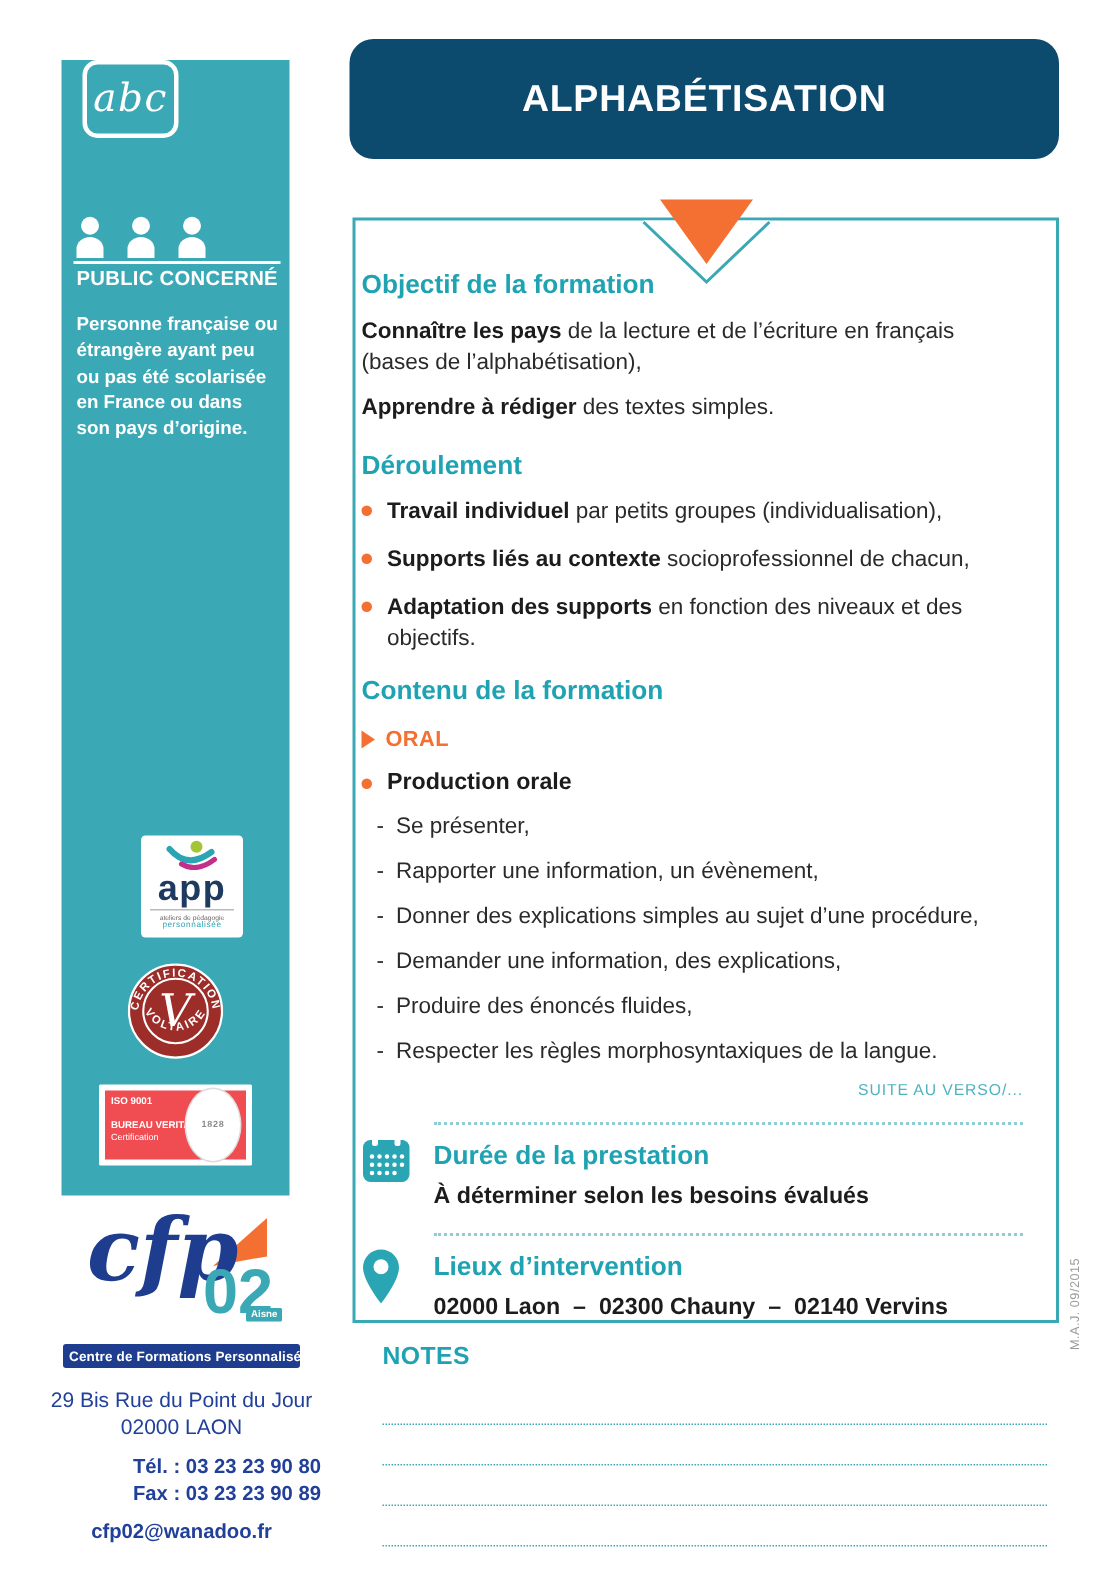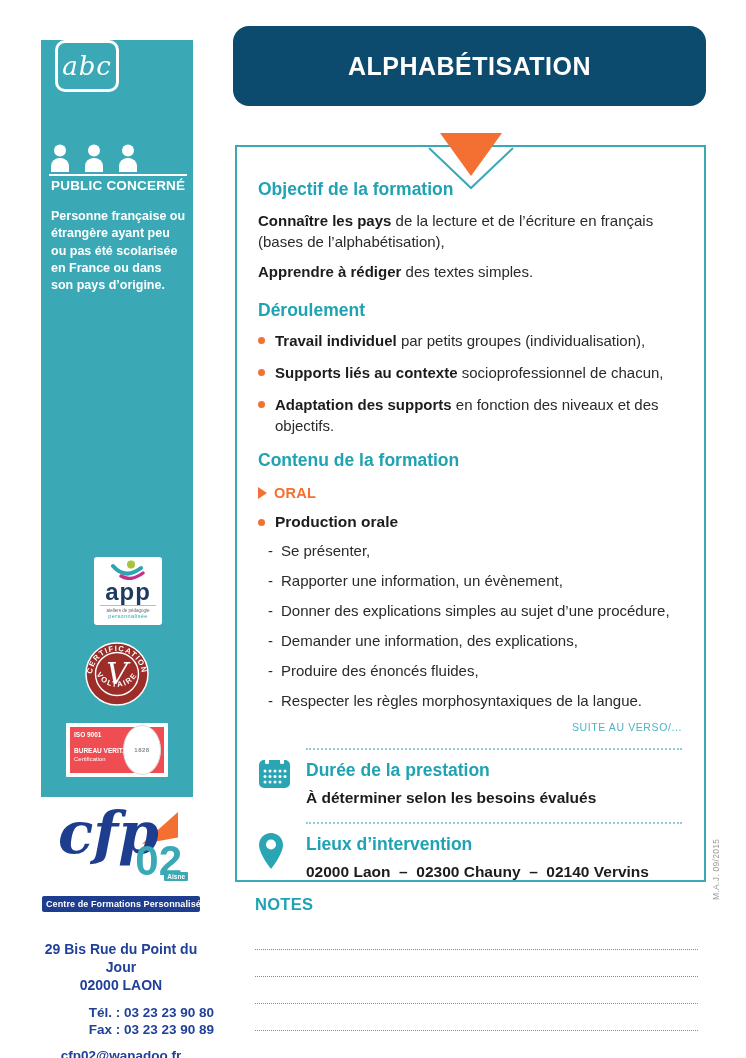--- a/index.html
+++ b/index.html
@@ -75,21 +75,21 @@
   .header-banner h1 {
     color:#fff; font-size:25px; letter-spacing:0.5px; font-weight:bold;
   }
 
   
   .main-box {
     position:absolute; left:235px; top:145px; width:471px; height:737px;
     border:2px solid #3aa9b5; background:#fff;
   }
   .notch-svg { position:absolute; top:-16px; left:50%; transform:translateX(-50%); z-index:2; }
-  .box-content { padding:32px 22px 0 21px; position:relative; z-index:1; }
+  .box-content { padding:32px 22px 0 4px; position:relative; z-index:1; }
 
   h2.teal { color:#1fa3b3; font-size:17.5px; font-weight:bold; margin-bottom:10px; }
   .para { font-size:15px; line-height:1.42; margin-bottom:8px; }
   .para .b, .b { font-weight:bold; color:#1c1c1c; }
   .mb16 { margin-bottom:18px; }
 
   ul.orange-bullets { list-style:none; margin-bottom:4px; }
   ul.orange-bullets > li {
     position:relative; padding-left:17px; font-size:15px; line-height:1.35;
     margin-bottom:12px;
@@ -153,21 +153,21 @@
   }
   .cfp-dept {
     position:absolute; right:0px; top:60px; background:#3aa9b5; color:#fff;
     font-size:6.5px; font-weight:bold; padding:1px 3px; border-radius:1px;
   }
   .cfp-banner {
     background:#1e3d8f; color:#fff; font-size:9px; font-weight:bold;
     padding:3px 4px; border-radius:2px; width:158px; margin:2px auto 0 auto;
     letter-spacing:0.1px; white-space:nowrap;
   }
-  .addr { font-weight:bold; font-size:14px; line-height:1.3; margin-top:28px; }
+  .addr { font-weight:normal; font-size:14px; line-height:1.3; margin-top:12px; }
   .telfax { font-weight:bold; font-size:13.5px; line-height:1.3; margin-top:9px;text-align:right; }
   .email { font-weight:bold; font-size:13.5px; margin-top:9px; }
 
   .meta-vertical {
     position:absolute; left:711px; top:818px; height:82px;
     writing-mode:vertical-rl; transform:rotate(180deg);
     color:#9b9b9b; font-size:8.5px; letter-spacing:0.3px;
   }
 </style>
 </head>

